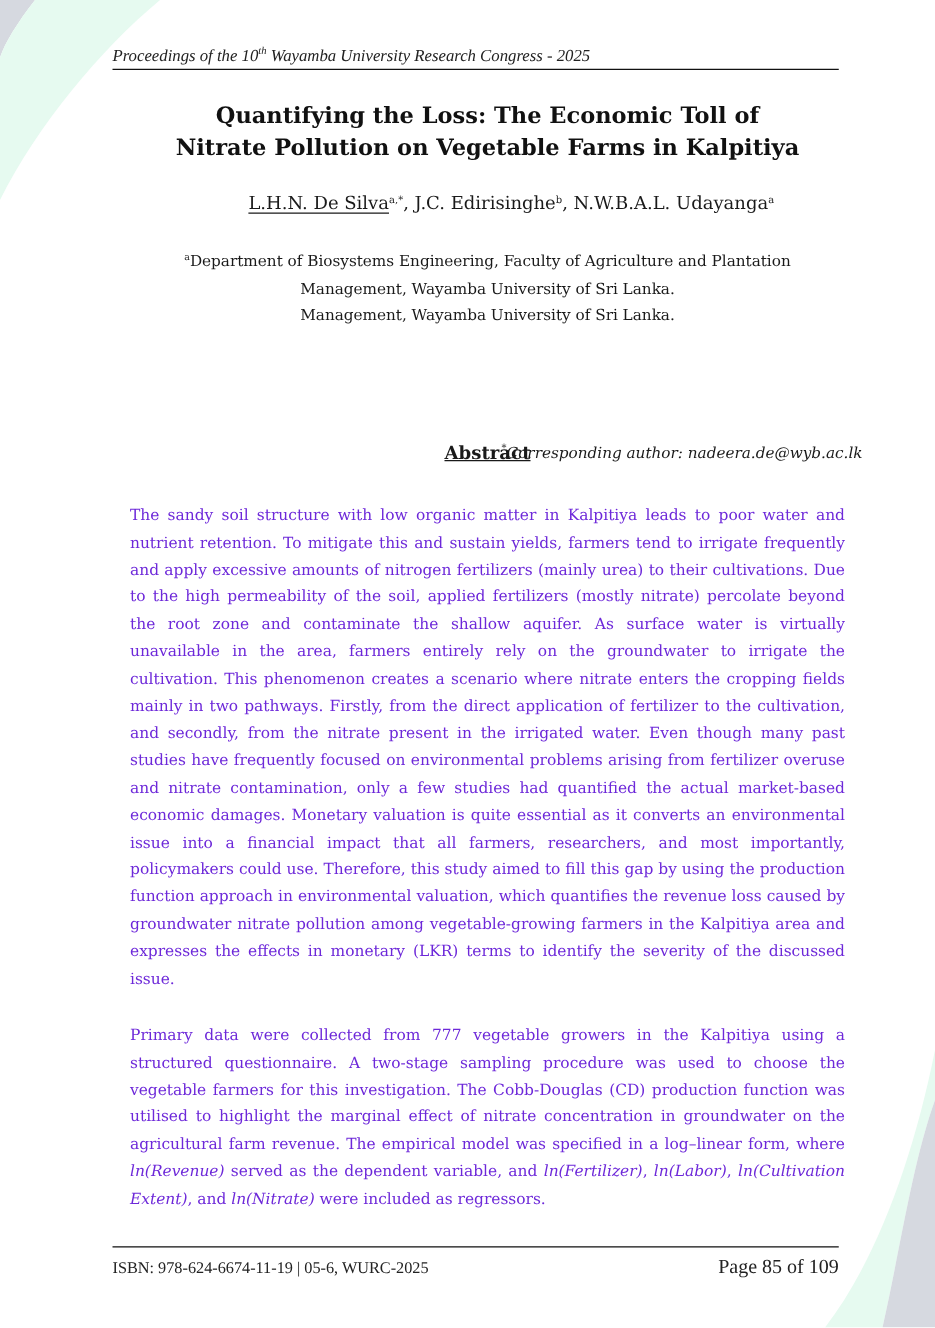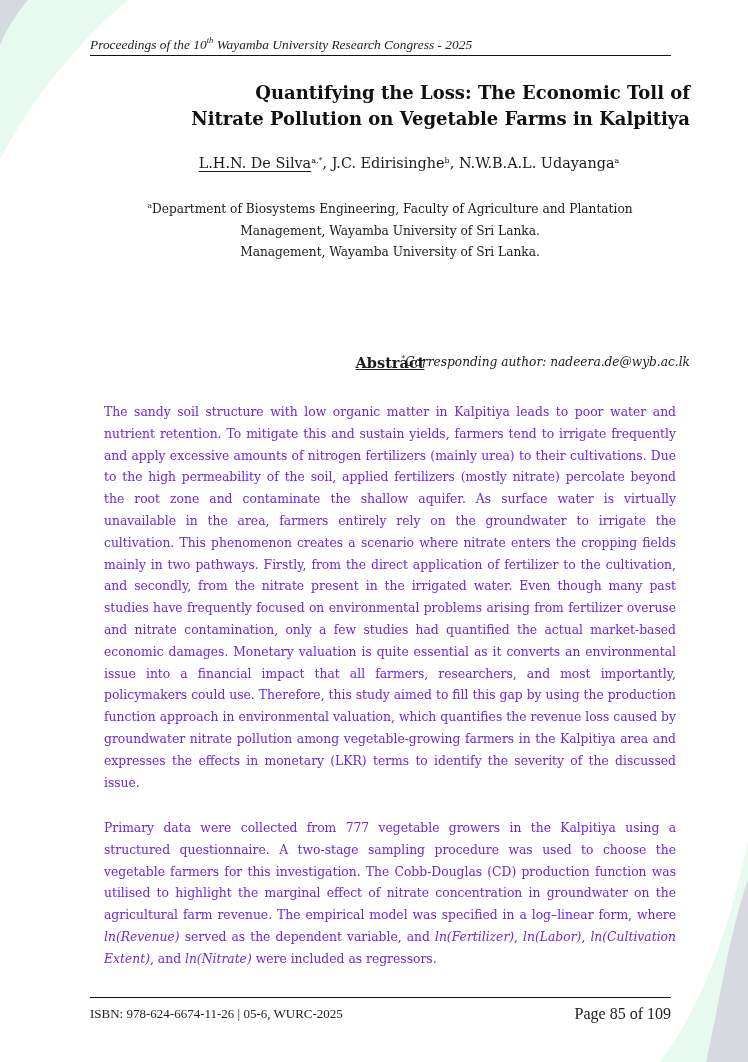--- a/index.html
+++ b/index.html
@@ -12,21 +12,21 @@
   .page { position:absolute; left:0; top:0; width:748px; height:778px; z-index:1; }
 
   .running-head {
     position:absolute; left:90px; top:37px; width:581px;
     font-family:"Liberation Serif", serif; font-style:italic; font-size:13.4px;
     color:#222; padding-bottom:2px; border-bottom:1.6px solid #111; line-height:16px;
   }
   .running-head sup { font-size:8.5px; vertical-align:6px; line-height:0; }
 
   .title {
-    position:absolute; left:90px; top:80px; width:600px; text-align:right;
+    position:absolute; left:90px; top:80px; width:600px; text-align:center;
     font-family:"DejaVu Serif", serif; font-weight:bold; font-size:18px; line-height:26px; color:#111;
   }
   .authors {
     position:absolute; left:90px; top:153px; width:600px; text-align:center;
     font-size:14.4px; line-height:20px; color:#1a1a1a;
     font-family:"DejaVu Serif", serif;
   }
   .authors .u { text-decoration:underline; text-underline-offset:3px;margin-left:38px; }
   .authors sup { font-size:8px; vertical-align:5px; line-height:0; }
 
@@ -110,15 +110,15 @@
     <sup>*</sup><span>Corresponding author: nadeera.de@wyb.ac.lk</span>
   </div>
 
   <div class="abstract-heading">Abstract</div>
 
   <div class="para para1">The sandy soil structure with low organic matter in Kalpitiya leads to poor water and nutrient retention. To mitigate this and sustain yields, farmers tend to irrigate frequently and apply excessive amounts of nitrogen fertilizers (mainly urea) to their cultivations. Due to the high permeability of the soil, applied fertilizers (mostly nitrate) percolate beyond the root zone and contaminate the shallow aquifer.  As surface water is virtually unavailable in the area, farmers entirely rely on the groundwater to irrigate the cultivation. This phenomenon creates a scenario where nitrate enters the cropping fields mainly in two pathways. Firstly, from the direct application of fertilizer to the cultivation, and secondly, from the nitrate present in the irrigated water. Even though many past studies have frequently focused on environmental problems arising from fertilizer overuse and nitrate contamination, only a few studies had quantified the actual market-based economic damages. Monetary valuation is quite essential as it converts an environmental issue into a financial impact that all farmers, researchers, and most importantly, policymakers could use. Therefore, this study aimed to fill this gap by using the production function approach in environmental valuation, which quantifies the revenue loss caused by groundwater nitrate pollution among vegetable-growing farmers in the Kalpitiya area and expresses the effects in monetary (LKR) terms to identify the severity of the discussed issue.</div>
 
   <div class="para para2"><span>Primary data were collected from 777 vegetable growers in the Kalpitiya using a structured questionnaire.  A two-stage sampling procedure was used to choose the vegetable farmers for this investigation. The Cobb-Douglas (CD) production function was utilised to highlight the marginal effect of nitrate concentration in groundwater on the agricultural farm revenue. The empirical model was specified in a log–linear form, where </span><span class="math">ln(Revenue)</span><span> served as the dependent variable, and </span><span class="math">ln(Fertilizer)</span><span>, </span><span class="math">ln(Labor)</span><span>, </span><span class="math">ln(Cultivation Extent)</span><span>, and </span><span class="math">ln(Nitrate)</span><span> were included as regressors.</span></div>
 
   <div class="footer-rule"></div>
-  <div class="footer-left">ISBN: 978-624-6674-11-26 | 05-6, WURC-2025</div>
+  <div class="footer-left">ISBN: 978-624-6674-11-19 | 05-6, WURC-2025</div>
   <div class="footer-right">Page 85 of 109</div>
 </div>
 
 </body></html>

